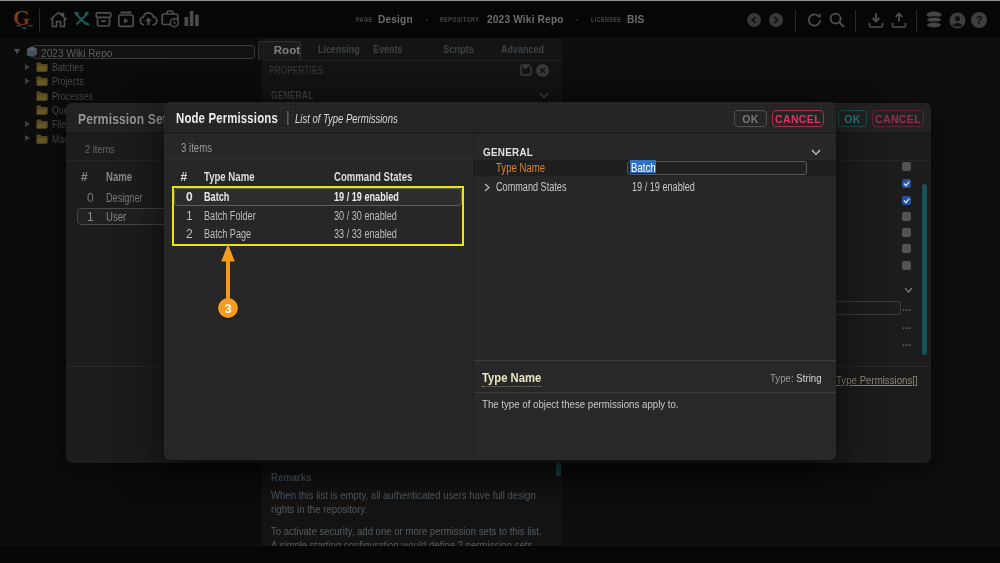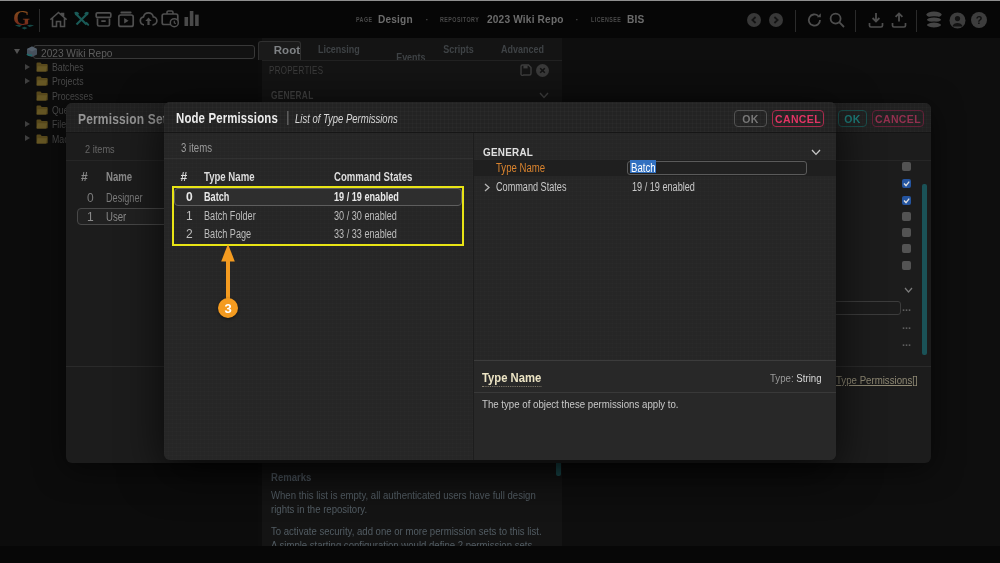--- a/index.html
+++ b/index.html
@@ -148,21 +148,21 @@
   <svg class="abs" style="left:26px;top:8px" width="12" height="12" viewBox="0 0 12 12">
         <path d="M6 0.5 L11 3 11 8.5 6 11 1 8.5 1 3 Z" fill="#46505c"></path>
         <path d="M6 0.5 L11 3 6 5.5 1 3 Z" fill="#55606c"></path>
         <path d="M1 8 a3.5 2.2 0 0 0 5 1" fill="none" stroke="#1e6a6a" stroke-width="1.6"></path>
       </svg>
   <div class="trow n88" style="left:41px;top:9px;color:#5e5e5e;">2023 Wiki Repo</div>
 </div>
 <div class="centerp">
   <div class="tab active" style="left:-4px;width:43px;">Root</div>
   <div class="tab" style="left:50px;width:50px;"><span class="ntab" style="display:inline-block;">Licensing</span></div>
-  <div class="tab" style="left:128px;width:40px;margin-top:8px;"><span class="ntab" style="display:inline-block;">Events</span></div>
+  <div class="tab" style="left:105px;width:40px;"><span class="ntab" style="display:inline-block;">Events</span></div>
   <div class="tab" style="left:176px;width:40px;"><span class="ntab" style="display:inline-block;">Scripts</span></div>
   <div class="tab" style="left:233px;width:54px;"><span class="ntab" style="display:inline-block;">Advanced</span></div>
   <div class="abs" style="left:0;top:22px;width:300px;height:1px;background:#222;"></div>
   <div class="cell n76" style="left:7px;top:26px;font-size:10.5px;letter-spacing:.4px;color:#3c3c3c;">PROPERTIES</div>
   <svg class="abs" style="left:258px;top:26px" width="12" height="12" viewBox="0 0 12 12">
         <path d="M1 2.5 a1.5 1.5 0 0 1 1.5 -1.5 h6 L11 3.5 v6 a1.5 1.5 0 0 1 -1.5 1.5 h-6 A1.5 1.5 0 0 1 1 9.5 Z" fill="none" stroke="#3e3e3e" stroke-width="1.4"></path>
         <rect x="3.4" y="1.4" width="4.2" height="3" fill="#3e3e3e"></rect>
       </svg>
   <svg class="abs" style="left:274px;top:26px" width="13" height="13" viewBox="0 0 13 13">
         <circle cx="6.5" cy="6.5" r="6.5" fill="#3a3a3a"></circle>

